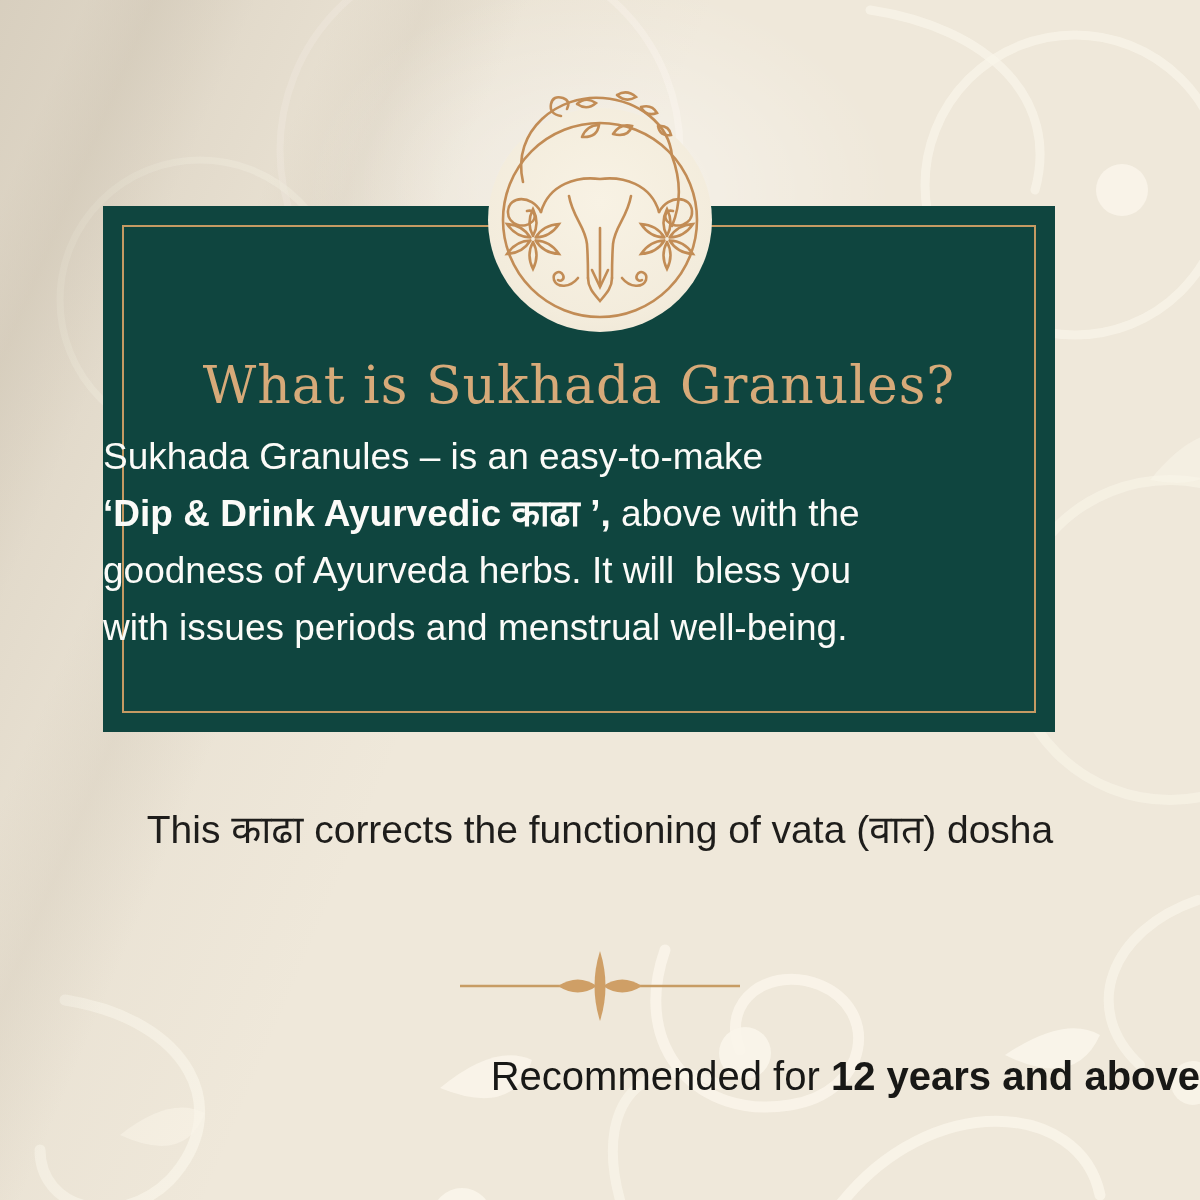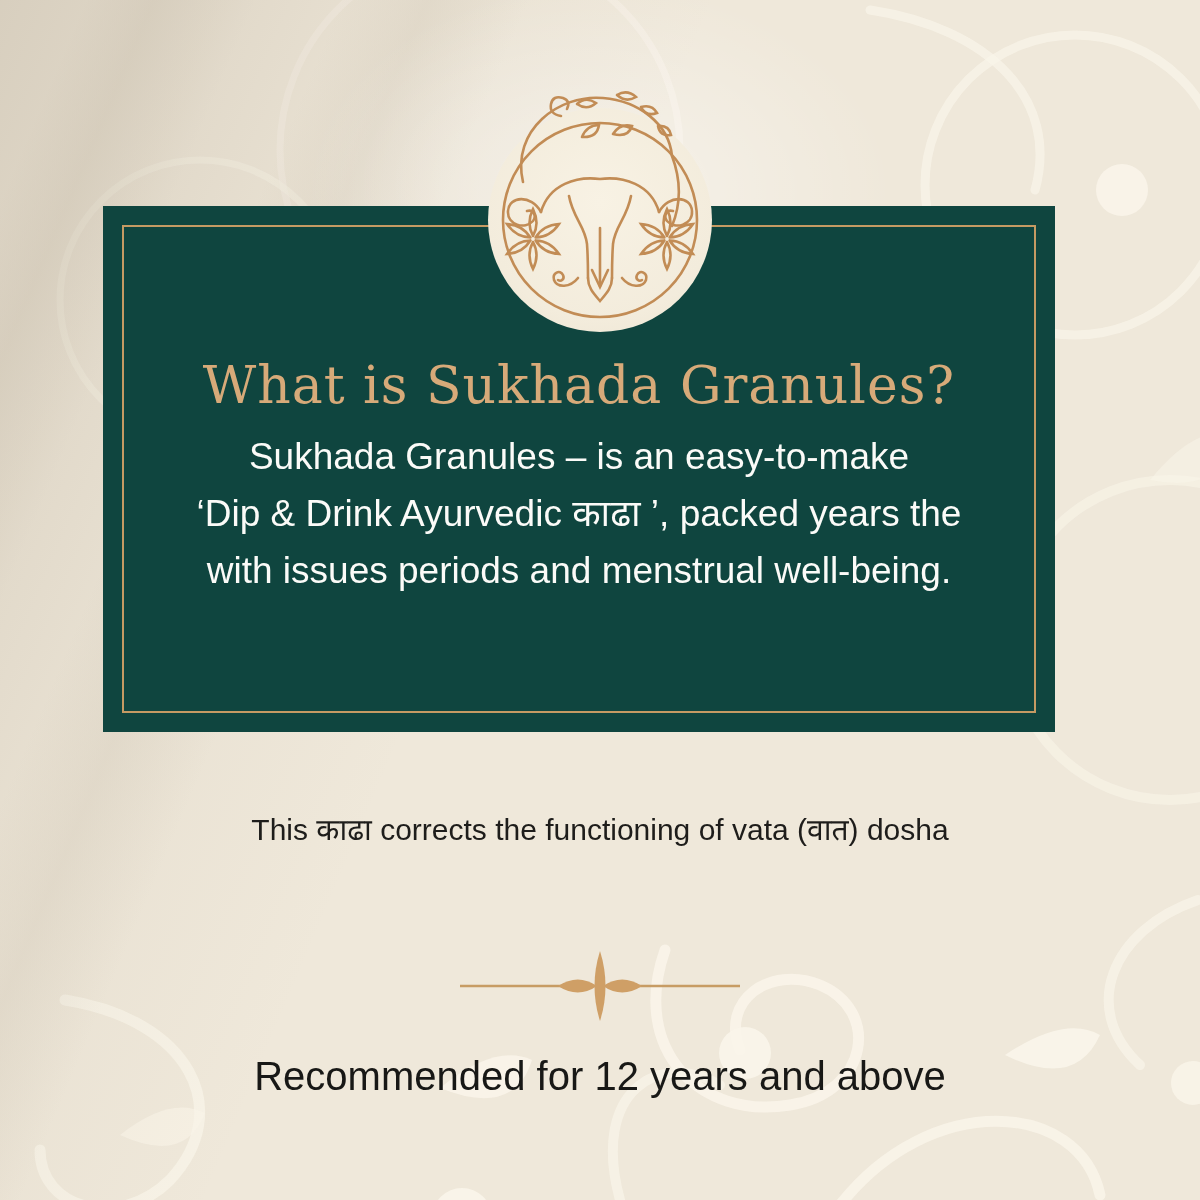--- a/index.html
+++ b/index.html
@@ -61,52 +61,52 @@
     letter-spacing: 1px;
     line-height: 60px;
     color: #d7aa79;
     white-space: pre-wrap;
   }
   .card-body {
     position: absolute;
     left: 0;
     top: 222px;
     width: 100%;
-    text-align: center;
+    text-align: left;
     color: #fbfbf8;
     font-size: 37px;
     line-height: 57px;
     font-weight: 400;
   }
   .line { white-space: pre-wrap; }
-  .bold { font-weight: 400; }
+  .bold { font-weight: 700; }
   .below-text {
     position: absolute;
     left: 0;
     top: 800px;
     width: 100%;
     text-align: center;
     color: #1e1d1b;
-    font-size: 30px;
+    font-size: 39px;
     line-height: 60px;
     font-weight: 400;
   }
   .divider {
     position: absolute;
     left: 460px;
     top: 948px;
     width: 280px;
     height: 76px;
   }
   .recommend {
     position: absolute;
     left: 0;
     top: 1050px;
     width: 100%;
-    text-align: center;
+    text-align: right;
     color: #181816;
     font-size: 40px;
     line-height: 52px;
   }
 </style>
 </head>
 <body>
 
 <div class="canvas">
 
@@ -135,21 +135,22 @@
     </g>
   </svg>
 
   <div class="shade"></div>
 
   <div class="card">
     <div class="card-border"></div>
     <h1 class="card-title">What is Sukhada Granules?</h1>
     <div class="card-body">
       <div class="line">Sukhada Granules – is an easy-to-make</div>
-      <div class="line"><span class="bold">‘Dip &amp; Drink Ayurvedic काढा ’,</span><span> packed years the</span></div>
+      <div class="line"><span class="bold">‘Dip &amp; Drink Ayurvedic काढा ’,</span><span> above with the</span></div>
+      <div class="line">goodness of Ayurveda herbs. It will  bless you</div>
       <div class="line">with issues periods and menstrual well-being.</div>
     </div>
   </div>
 
   <svg class="badge" viewBox="0 0 250 250" fill="none">
     <defs>
       <radialGradient id="badgeGrad" cx="0.5" cy="0.42" r="0.75">
         <stop offset="0%" stop-color="#f8f2e4"></stop>
         <stop offset="70%" stop-color="#f3ecdc"></stop>
         <stop offset="100%" stop-color="#ece4d2"></stop>

